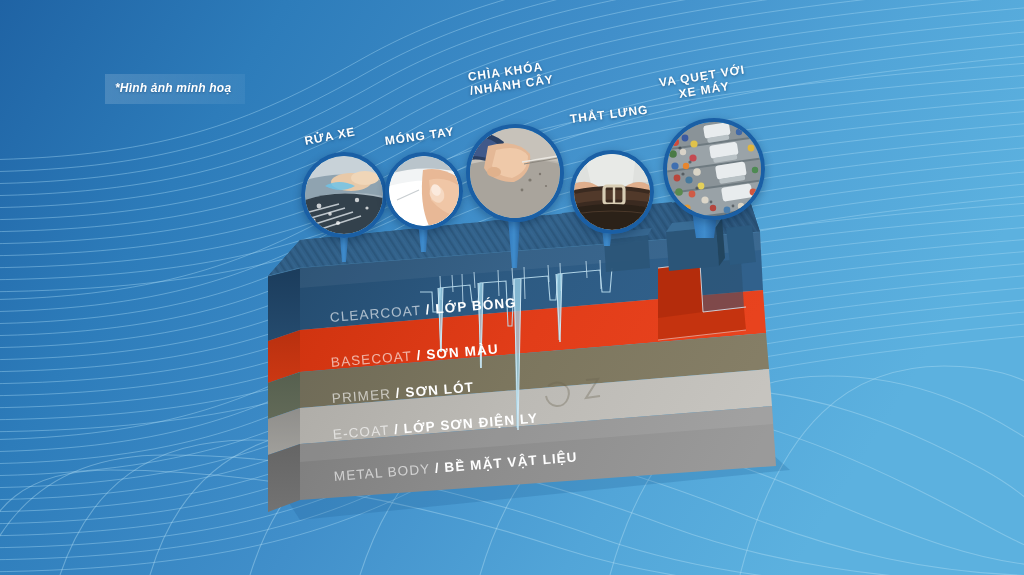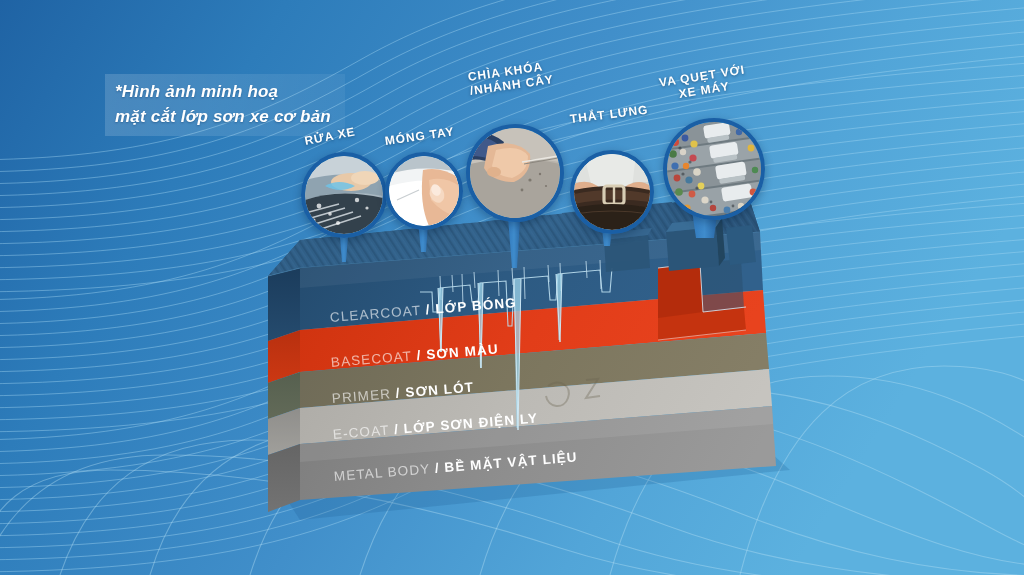--- a/index.html
+++ b/index.html
@@ -6,21 +6,21 @@
   #stage{position:relative;width:1024px;height:575px;overflow:hidden;
          font-family:"Liberation Sans",sans-serif;
          background:linear-gradient(118deg,#1f63a4 0%,#2b79b8 22%,#3a8cc6 46%,#4a9ed4 66%,#55a8da 84%,#5bb0de 100%);}
 
   
   #bg-lines{position:absolute;inset:0;}
 
   
   #note{position:absolute;left:105px;top:74px;padding:6px 14px 7px 10px;
         background:linear-gradient(100deg,rgba(255,255,255,.16),rgba(255,255,255,.05));
-        color:#fff;font-style:italic;font-weight:bold;font-size:17px;line-height:1.45;
+        color:#fff;font-style:italic;font-weight:bold;font-size:12px;line-height:1.45;
         letter-spacing:.2px;text-shadow:0 1px 2px rgba(0,40,80,.35);}
 
   
   .callout{position:absolute;}
   .clabel{position:absolute;color:#fff;font-weight:bold;font-size:12px;
           line-height:1.18;letter-spacing:.9px;white-space:pre;
           text-shadow:0 1px 3px rgba(0,35,70,.5);}
   .bubble{position:absolute;border-radius:50%;overflow:hidden;
           border:4px solid #1a5fa5;box-shadow:0 3px 9px rgba(0,30,60,.33);}
   .bubble .photo{position:absolute;inset:0;}
@@ -80,21 +80,20 @@
       <path d="M 250 575 C 285 462 360 414 462 414 C 600 414 712 452 826 500 C 916 538 980 562 1044 566"></path>
       <path d="M 360 575 C 400 450 480 400 580 400 C 710 400 812 438 910 486 C 980 520 1015 544 1044 552"></path>
       <path d="M 480 575 C 520 438 600 388 700 388 C 810 388 900 424 984 470 C 1020 490 1036 506 1046 518"></path>
       <path d="M 610 575 C 650 428 730 376 828 376 C 915 376 985 408 1046 452"></path>
       <path d="M 740 575 C 780 420 852 366 944 366 C 990 366 1020 376 1046 392"></path>
     </g>
   </svg>
 
   <div id="note">
     <div>*Hình ảnh minh hoạ</div>
-    <div>mặt cắt lớp sơn xe cơ bản</div>
   </div>
 
   <svg id="diagram" width="1024" height="575" viewBox="0 0 1024 575">
     <defs>
 
       <linearGradient id="gClear" x1="0" y1="0" x2="1" y2="0.15">
         <stop offset="0" stop-color="#234a6d"></stop>
           <stop offset="0.5" stop-color="#2d5a82"></stop>
           <stop offset="1" stop-color="#31618c"></stop>
       </linearGradient>

